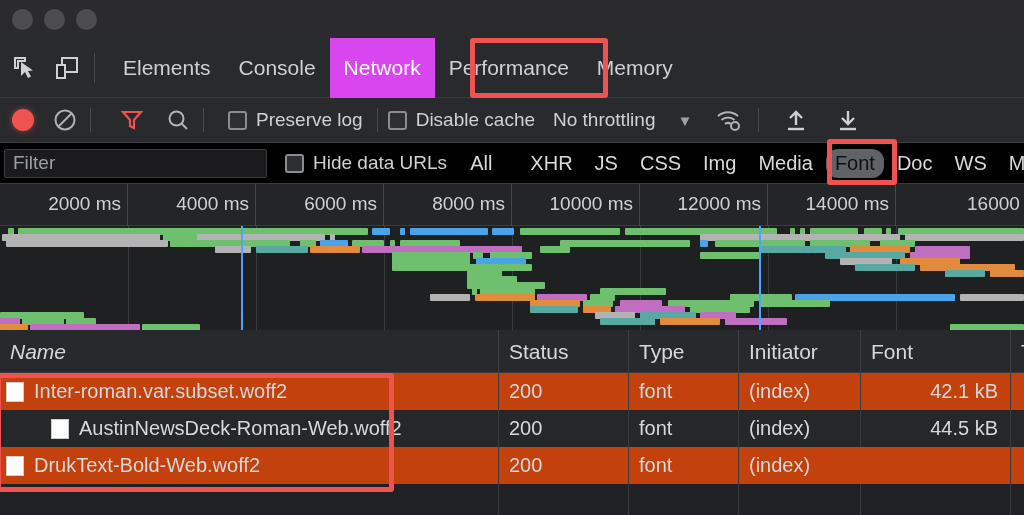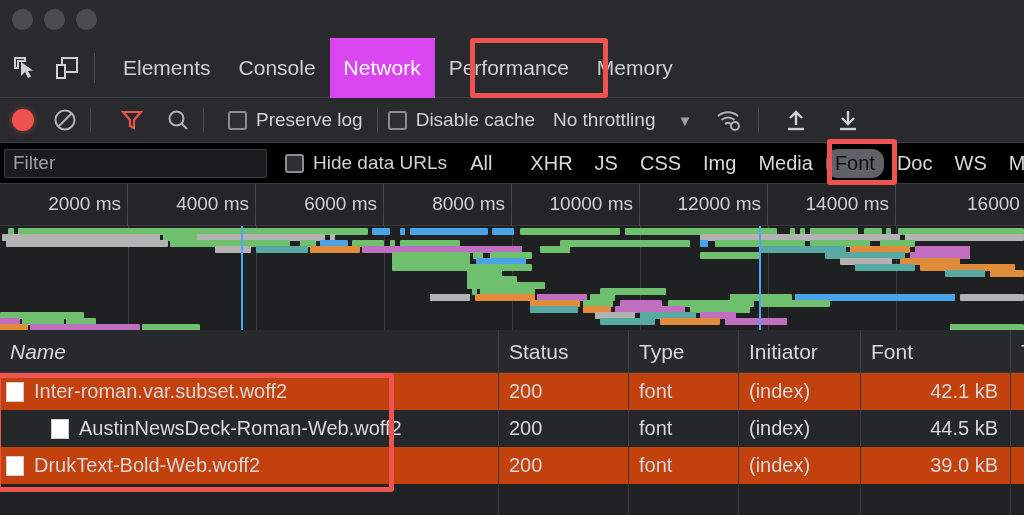--- a/index.html
+++ b/index.html
@@ -428,21 +428,20 @@
       <div class="trow odd" style="top: 74px;">
         <div class="cell first" style="left: 0px; width: 498px;">
           <div class="namecell">
             <div class="favsq"></div>
             <span>DrukText-Bold-Web.woff2</span>
           </div>
         </div>
         <div class="cell " style="left: 498px; width: 130px;">200</div>
         <div class="cell " style="left: 628px; width: 110px;">font</div>
         <div class="cell link" style="left: 738px; width: 122px;">(index)</div>
-        <div class="cell num" style="left: 860px; width: 150px;">39.0 kB</div>
         <div class="cell" style="left: 1010px; width: 14px;"></div>
       </div>
       <div class="trow blank" style="top: 111px;">
         <div class="cell first" style="left: 0px; width: 498px;"></div>
         <div class="cell" style="left: 498px; width: 130px;"></div>
         <div class="cell" style="left: 628px; width: 110px;"></div>
         <div class="cell" style="left: 738px; width: 122px;"></div>
         <div class="cell" style="left: 860px; width: 150px;"></div>
         <div class="cell" style="left: 1010px; width: 14px;"></div>
       </div>

